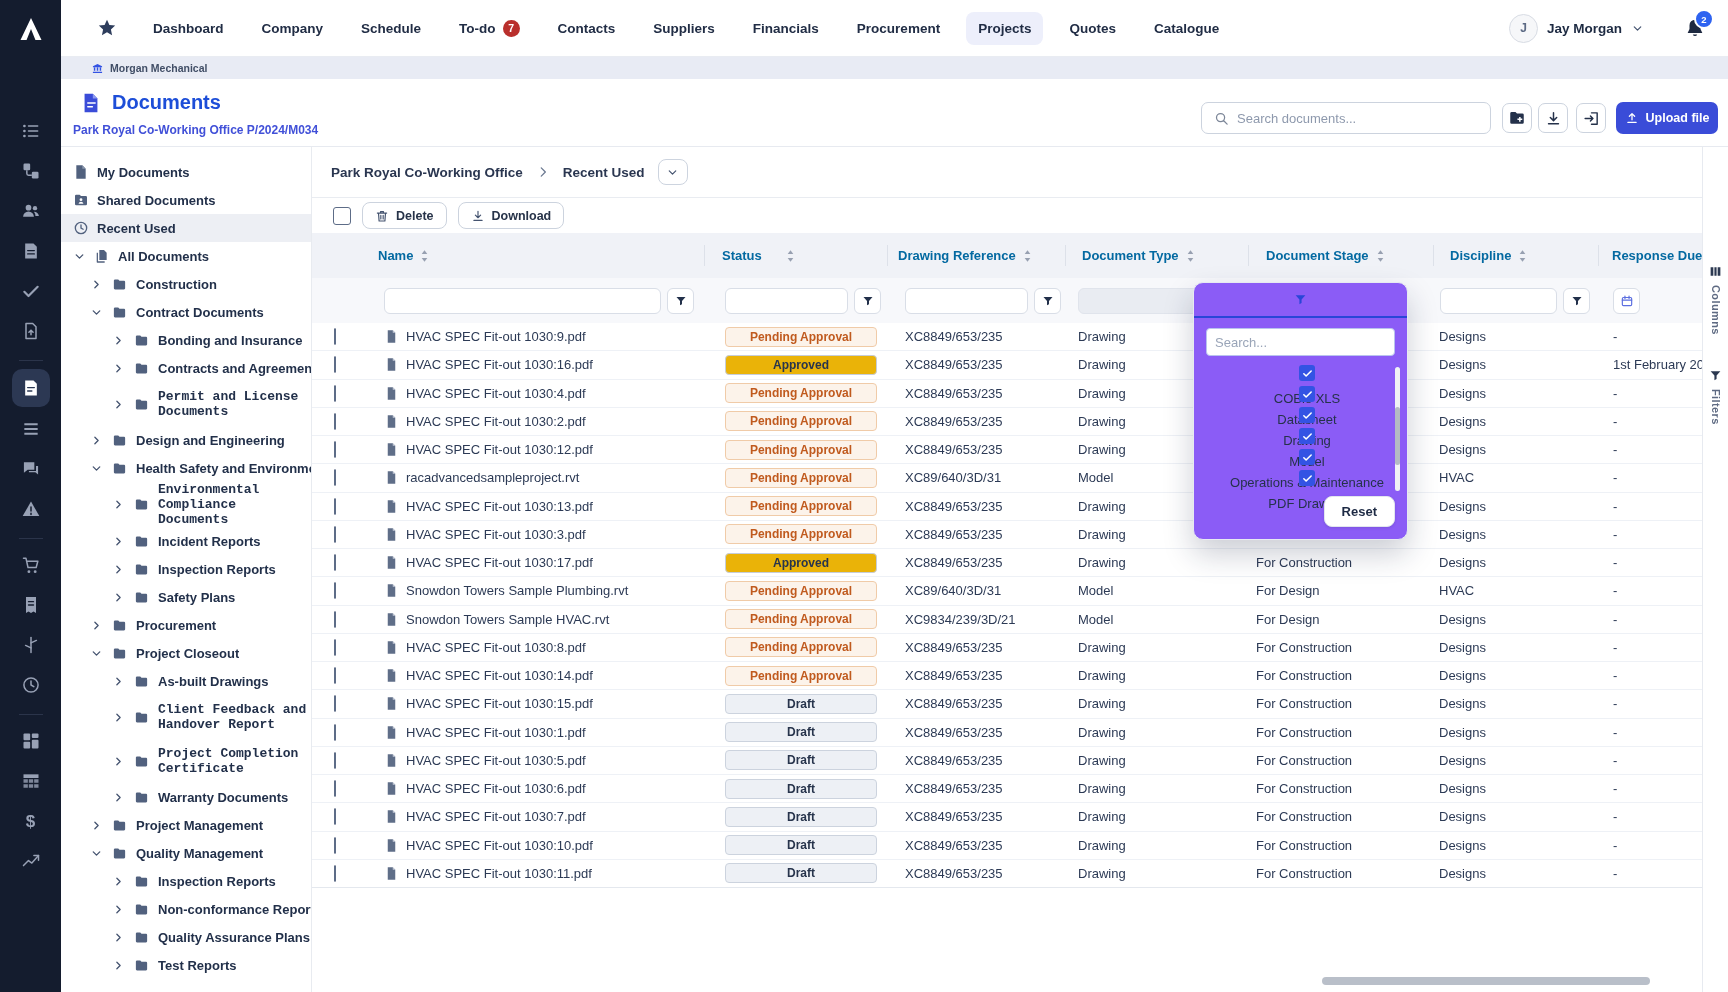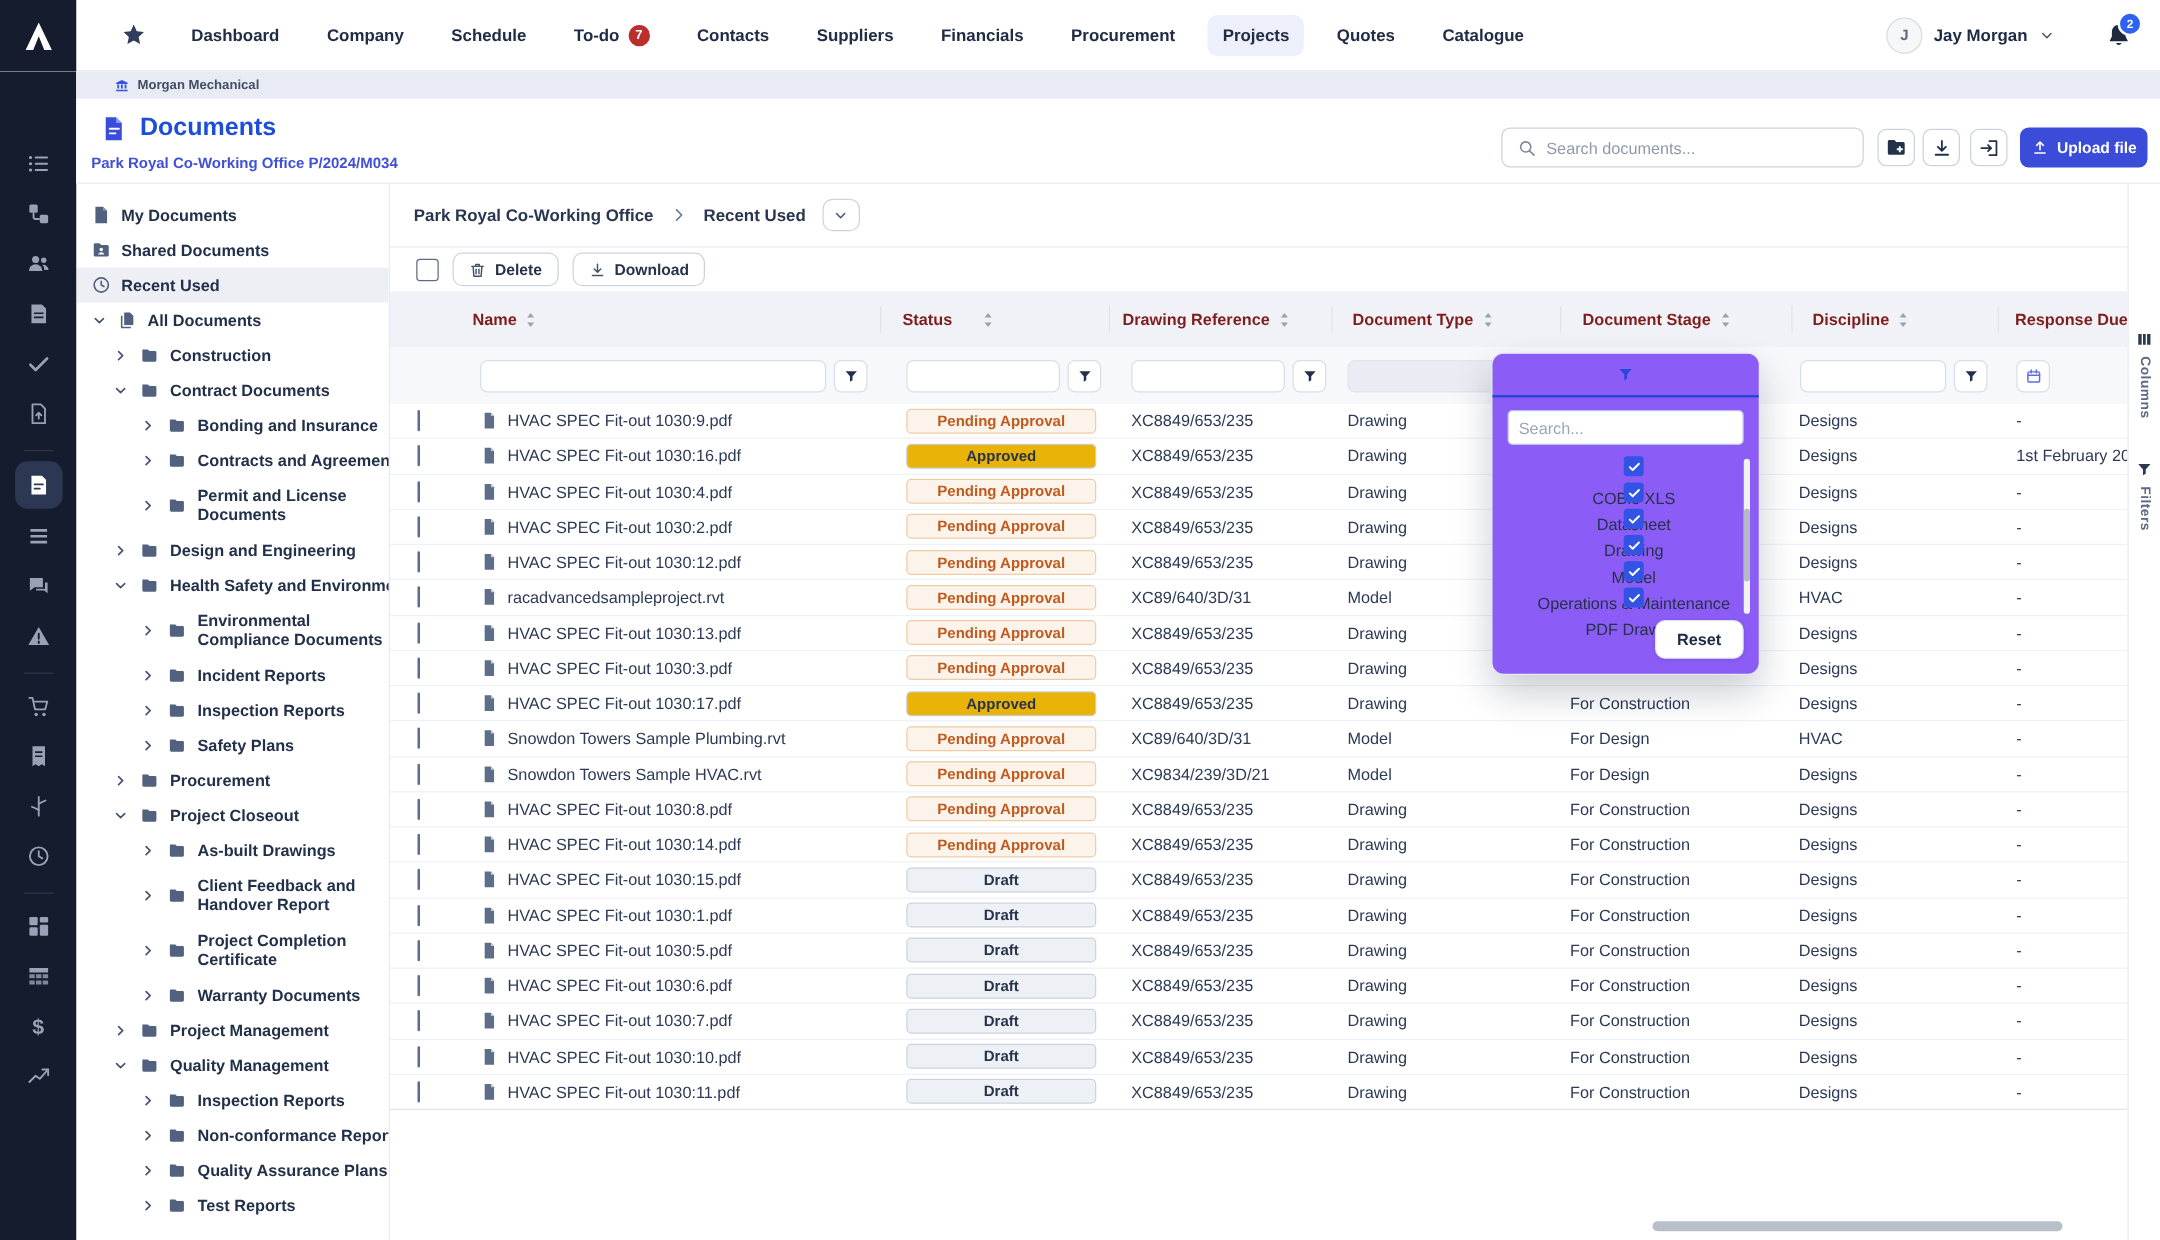--- a/index.html
+++ b/index.html
@@ -47,35 +47,35 @@
   
   #sidebar{position:absolute;left:61px;top:147px;width:251px;height:845px;background:#fff;border-right:1px solid #e8ebf0;box-sizing:border-box;padding-top:11px;overflow:hidden;z-index:10;}
   .sitem{display:flex;align-items:center;gap:8px;height:28px;padding-left:12px;font-size:13px;font-weight:600;color:#22304a;cursor:pointer;}
   .sitem.active{background:#edeff4;}
   .sitem .chev,.titem .chev{width:13px;height:13px;color:#44536f;flex:0 0 13px;display:flex;}
   .sitem .sic{width:16px;height:16px;color:#51617e;flex:0 0 16px;display:flex;}
   .slabel,.tlabel{white-space:nowrap;overflow:hidden;}
   .titem{display:flex;align-items:center;gap:8px;min-height:28px;font-size:13px;font-weight:600;color:#22304a;cursor:pointer;}
   .titem .fold{width:17px;height:15px;color:#51617e;flex:0 0 17px;display:flex;}
   .titem.d1{padding-left:29px;} .titem.d2{padding-left:51px;}
-  .titem.wrap{min-height:44px;}
+  .titem.wrap{min-height:44px;font-family:Liberation Mono, monospace;}
   .titem.wrap .tlabel{white-space:normal;line-height:15px;}
 
   
   #main{position:absolute;left:312px;top:147px;width:1390px;height:845px;background:#fff;z-index:5;}
   #crumbrow{position:absolute;left:0;top:0;width:100%;height:51px;border-bottom:1px solid #e9ecf1;display:flex;align-items:center;gap:13px;padding-left:19px;box-sizing:border-box;font-size:13.5px;font-weight:600;color:#2a3650;}
   .crumbsep{display:flex;color:#6a7890;}
   #crumbdrop{width:30px;height:26px;border:1px solid #cdd4df;border-radius:8px;background:#fff;display:flex;align-items:center;justify-content:center;color:#44536f;padding:0;}
   #toolbar{position:absolute;left:0;top:51px;width:100%;height:35px;display:flex;align-items:center;gap:11px;padding-left:21px;box-sizing:border-box;}
   #selectall{width:16px;height:16px;border:1.6px solid #5d6c87;border-radius:3px;background:#fff;flex:0 0 auto;}
   .toolbtn{height:27px;padding:0 12px;border:1px solid #ccd3de;border-radius:8px;background:#fff;display:flex;align-items:center;gap:7px;font-size:12.5px;font-weight:700;color:#273349;}
   .toolbtn svg{color:#44536f;}
 
   .tgrid{display:grid;grid-template-columns:50px 342px 183px 178px 183px 185px 165px 104px;}
-  #thead{position:absolute;left:0;top:86px;width:100%;height:45px;background:#f0f2f7;align-items:center;font-size:13px;font-weight:700;color:#7f1d1d;box-sizing:border-box;}
+  #thead{position:absolute;left:0;top:86px;width:100%;height:45px;background:#f0f2f7;align-items:center;font-size:13px;font-weight:700;color:#0369a1;box-sizing:border-box;}
   .th{display:flex;align-items:center;gap:7px;position:relative;height:45px;white-space:nowrap;overflow:hidden;}
   .th:nth-child(n+3)::before{content:'';position:absolute;left:0;top:12px;height:21px;width:1px;background:#dde1e9;}
   .th.h-name{padding-left:16px;} .th.h-status{padding-left:18px;gap:24px;} .th.h-ref{padding-left:11px;}
   .th.h-type{padding-left:17px;} .th.h-stage{padding-left:18px;} .th.h-disc{padding-left:17px;} .th.h-due{padding-left:14px;}
   .sorticon{display:flex;flex:0 0 auto;}
 
   #filterrow{position:absolute;left:0;top:131px;width:100%;height:45px;background:#f7f8fb;align-items:center;}
   .fcell{display:flex;align-items:center;gap:6px;box-sizing:border-box;min-width:0;}
   .fc-name{padding:0 10px 0 22px;} .fc-status{padding:0 6px 0 21px;} .fc-ref{padding:0 4px 0 18px;}
   .fc-type{padding:0 44px 0 13px;} .fc-disc{padding:0 8px 0 7px;} .fc-due{padding-left:15px;}

